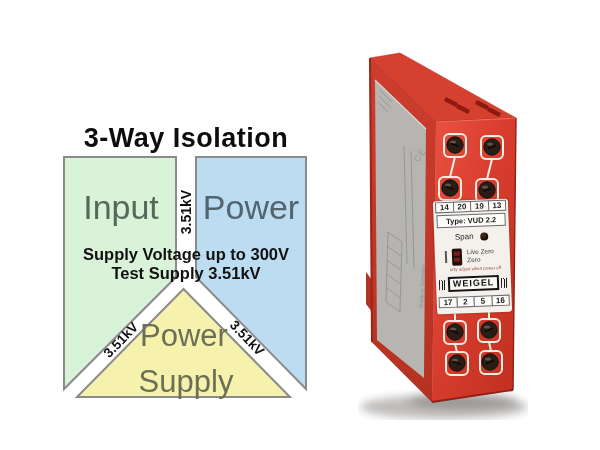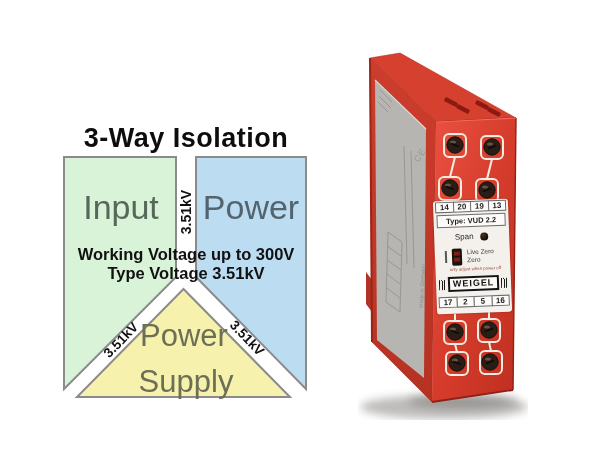--- a/index.html
+++ b/index.html
@@ -67,22 +67,22 @@
     </svg>
   </div>
   <span class="t dg-title">3-Way Isolation</span>
   <span class="t dg-input">Input</span>
   <span class="t dg-output">Power</span>
   <span class="t dg-pow1">Power</span>
   <span class="t dg-pow2">Supply</span>
   <span class="t b dg-vert">3.51kV</span>
   <span class="t b dg-ldiag">3.51kV</span>
   <span class="t b dg-rdiag">3.51kV</span>
-  <span class="t b dg-wv">Working Voltage up to 300V</span>
-  <span class="t b dg-tv">Type Voltage 3.51kV</span>
+  <span class="t b dg-wv">Supply Voltage up to 300V</span>
+  <span class="t b dg-tv">Test Supply 3.51kV</span>
 
   <div class="abs module">
     <svg width="170" height="380" viewBox="0 0 170 380">
       <defs>
         <linearGradient id="gf" x1="0" y1="0" x2="1" y2="1">
           <stop offset="0" stop-color="#ea5140"></stop>
             <stop offset=".5" stop-color="#d63c2b"></stop>
           <stop offset="1" stop-color="#bf2f20"></stop>
         </linearGradient>
         <linearGradient id="gs" x1="0" y1="0" x2="0" y2="1">

